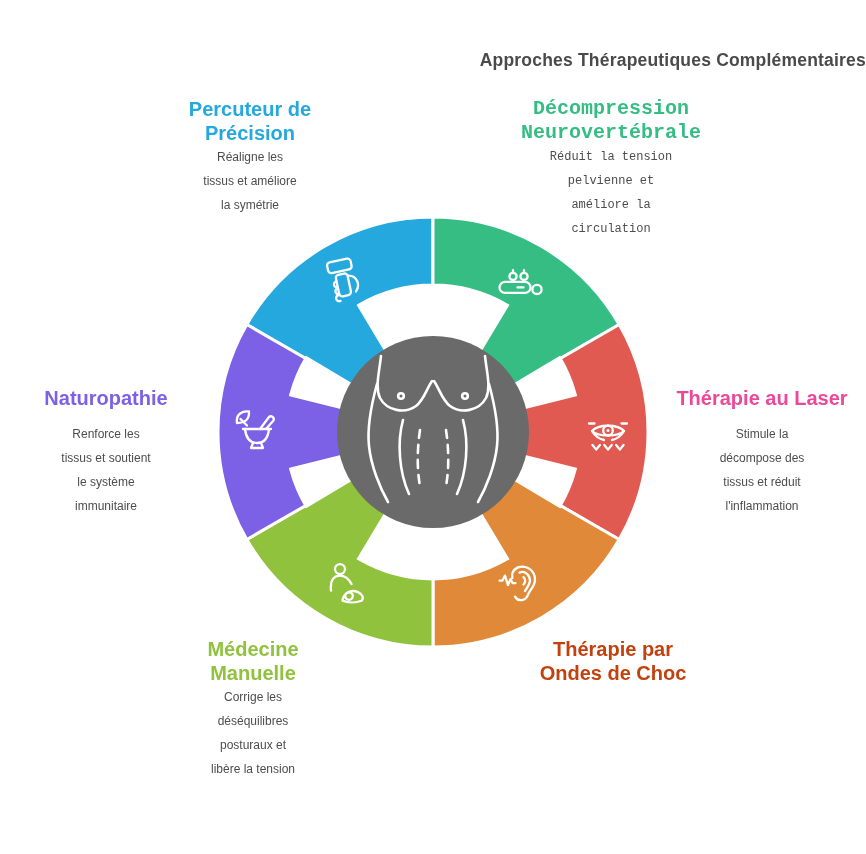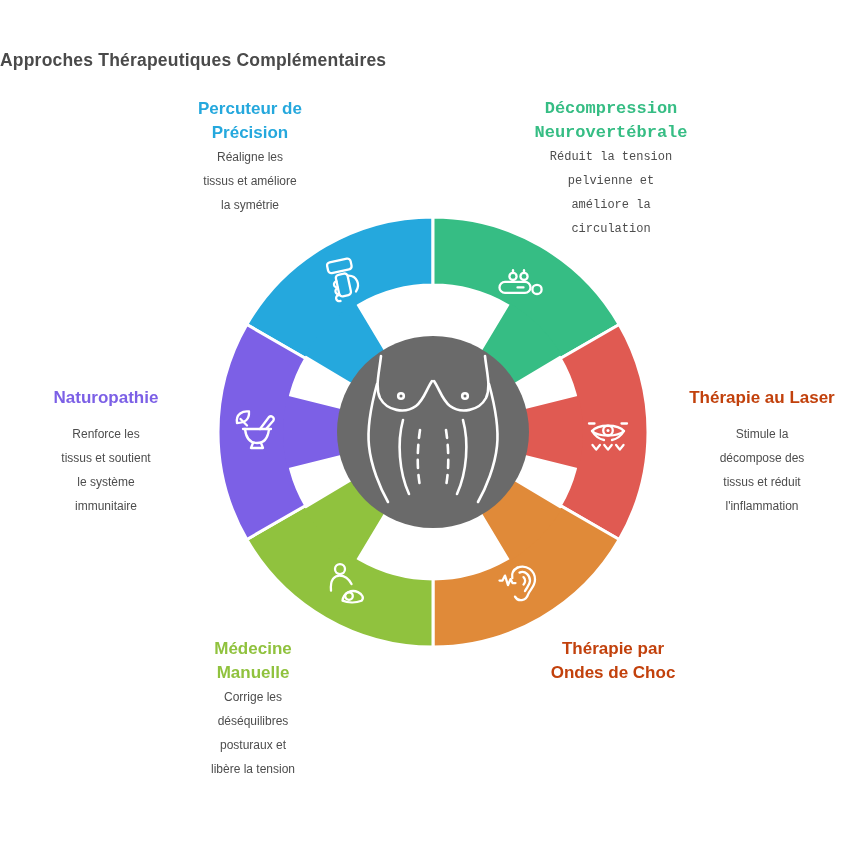--- a/index.html
+++ b/index.html
@@ -1,26 +1,26 @@
 <!DOCTYPE html>
 <html><head>
 <meta charset="utf-8">
 <style>
   html,body{margin:0;padding:0;background:#ffffff;}
   .canvas{
     position:relative;width:866px;height:854px;overflow:hidden;
     font-family:"Liberation Sans",sans-serif;background:#ffffff;
   }
   .page-title{
-    position:absolute;left:0;top:50px;width:866px;text-align:left;
+    position:absolute;left:0;top:50px;width:866px;text-align:right;
     font-size:17.5px;font-weight:700;color:#4a4a4a;letter-spacing:.2px;
   }
   .wheel-svg{position:absolute;left:213px;top:212px;}
   .block{position:absolute;text-align:center;color:#4d4d4d;}
-  .block-heading{font-size:17px;font-weight:700;line-height:24px;white-space:pre-line;}
+  .block-heading{font-size:20px;font-weight:700;line-height:24px;white-space:pre-line;}
   .block-body{font-size:12px;font-weight:400;line-height:24px;white-space:pre-line;}
   .blk-tl{left:150px;top:97px;width:200px;}
   .blk-tr{left:501px;top:97px;width:220px;font-family:Liberation Mono, monospace;}
   .blk-l{left:0px;top:386px;width:212px;}
   .blk-r{left:658px;top:386px;width:208px;}
   .blk-l .block-body,.blk-r .block-body{margin-top:12px;}
   .blk-bl{left:148px;top:637px;width:210px;}
   .blk-br{left:508px;top:637px;width:210px;}
   .icon-stroke{fill:none;stroke:#ffffff;stroke-width:2.3;stroke-linecap:round;stroke-linejoin:round;}
   .torso-stroke{fill:none;stroke:#ffffff;stroke-width:2.6;stroke-linecap:round;stroke-linejoin:round;}
@@ -146,21 +146,21 @@
   <div class="block blk-tr">
     <div class="block-heading" style="color: rgb(54, 189, 132);">Décompression
 Neurovertébrale</div>
     <div class="block-body">Réduit la tension
 pelvienne et
 améliore la
 circulation</div>
   </div>
 
   <div class="block blk-r">
-    <div class="block-heading" style="color: #c2410c;">Thérapie au Laser</div>
+    <div class="block-heading" style="color: #ec4899;">Thérapie au Laser</div>
     <div class="block-body">Stimule la
 décompose des
 tissus et réduit
 l'inflammation</div>
   </div>
 
   <div class="block blk-br">
     <div class="block-heading" style="color: #c2410c;">Thérapie par
 Ondes de Choc</div>
   </div>

